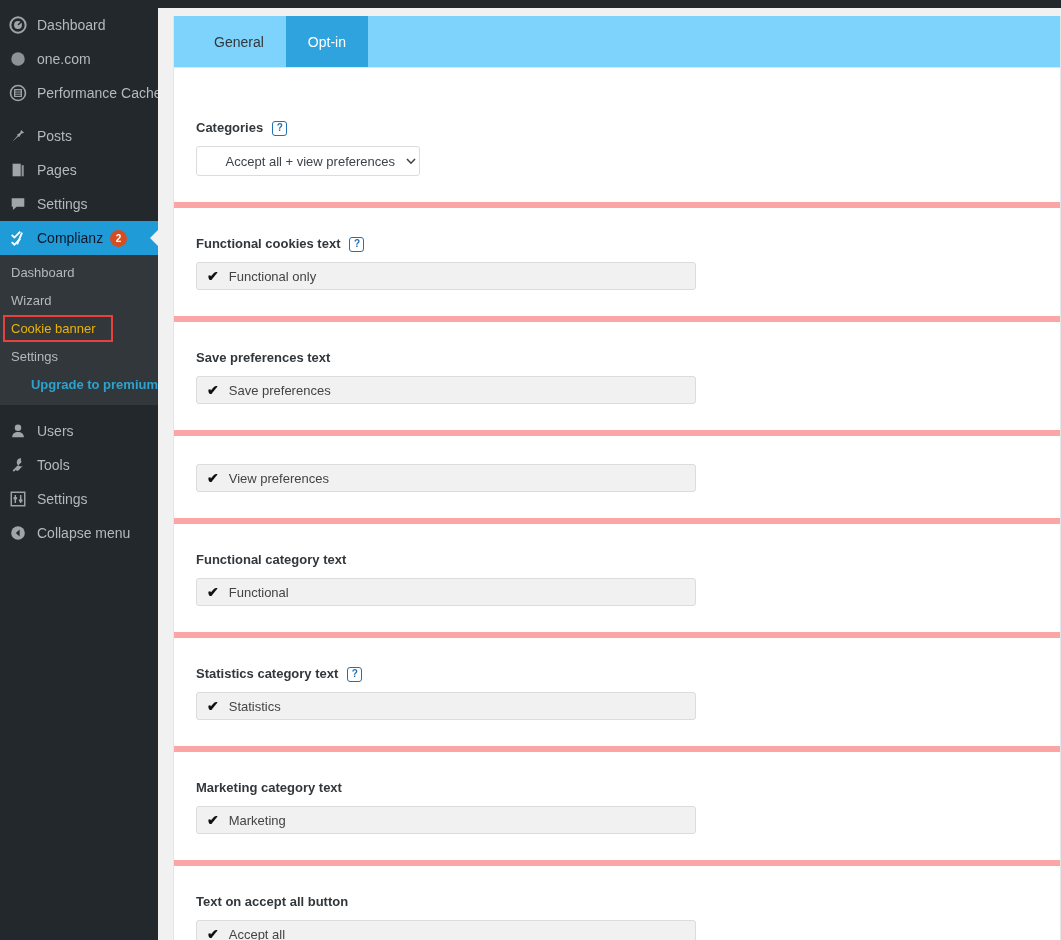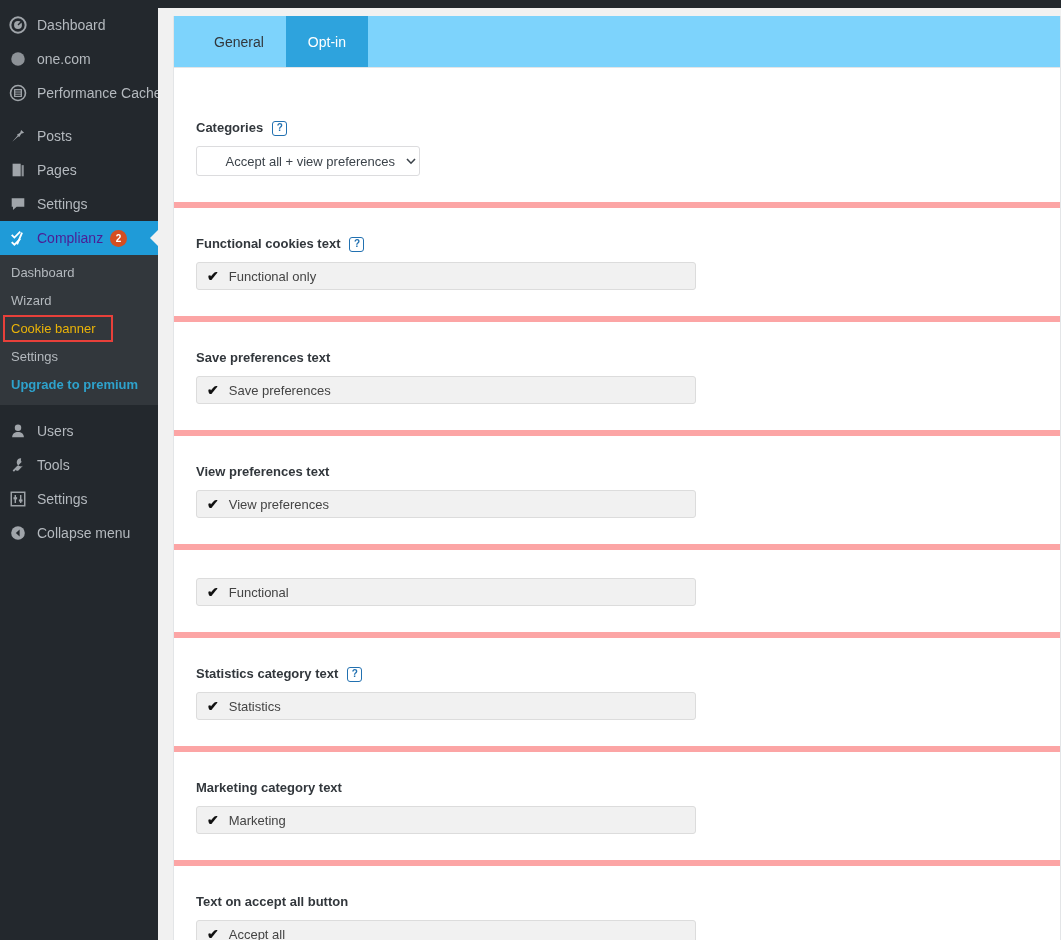--- a/index.html
+++ b/index.html
@@ -36,21 +36,21 @@
     line-height: 34px;
     white-space: nowrap;
   }
   .menu-item .mlabel { margin-left: 9px; }
   .menu-item.current {
     background: #0073aa;
     color: #fff;
     font-weight: 400;
   }
   .menu-item.current.cmp { background: #1f9bd8; }
-  .menu-item.current .mlabel { color: #4c1d95; }
+  .menu-item.current .mlabel { color: #0f172a; }
   .menu-item .ico {
     width: 20px; height: 20px;
     display: inline-flex; align-items: center; justify-content: center;
     flex: 0 0 20px;
   }
   .menu-item .ico svg { display: block; }
   .badge {
     display: inline-block;
     margin-left: 7px;
     min-width: 17px; height: 17px;
@@ -75,21 +75,21 @@
   .submenu { background: #32373c; padding: 4px 0 6px 0; }
   .submenu-item {
     position: relative;
     padding: 5px 0 5px 11px;
     font-size: 13px;
     color: #b4b9be;
     line-height: 18px;
     white-space: nowrap;
   }
   .submenu-item.active { color: #eab308; font-weight: 400; }
-  .submenu-item.premium { color: #2ea2cc; font-weight: 700; }
+  .submenu-item.premium { color: #2ea2cc; font-weight: 700; text-align: right; }
   .hl-box {
     position: absolute;
     left: 3px; top: 0px;
     width: 110px; height: 27px;
     border: 2px solid #e8403a;
     pointer-events: none;
   }
 
   
   .content {
@@ -389,30 +389,30 @@
           <div class="flabel">
             <span class="ltext">Save preferences text</span>
           </div>
           <div class="textinput">
             <span class="check">✔</span>
             <span>Save preferences</span>
           </div>
         </div>
 
         <div class="field">
-          <div class="flabel">
-            <span class="ltext">View preferences text</span>
-          </div>
           <div class="textinput">
             <span class="check">✔</span>
             <span>View preferences</span>
           </div>
         </div>
 
         <div class="field">
+          <div class="flabel">
+            <span class="ltext">Functional category text</span>
+          </div>
           <div class="textinput">
             <span class="check">✔</span>
             <span>Functional</span>
           </div>
         </div>
 
         <div class="field">
           <div class="flabel">
             <span class="ltext">Statistics category text</span>
             <span class="help">?</span>

